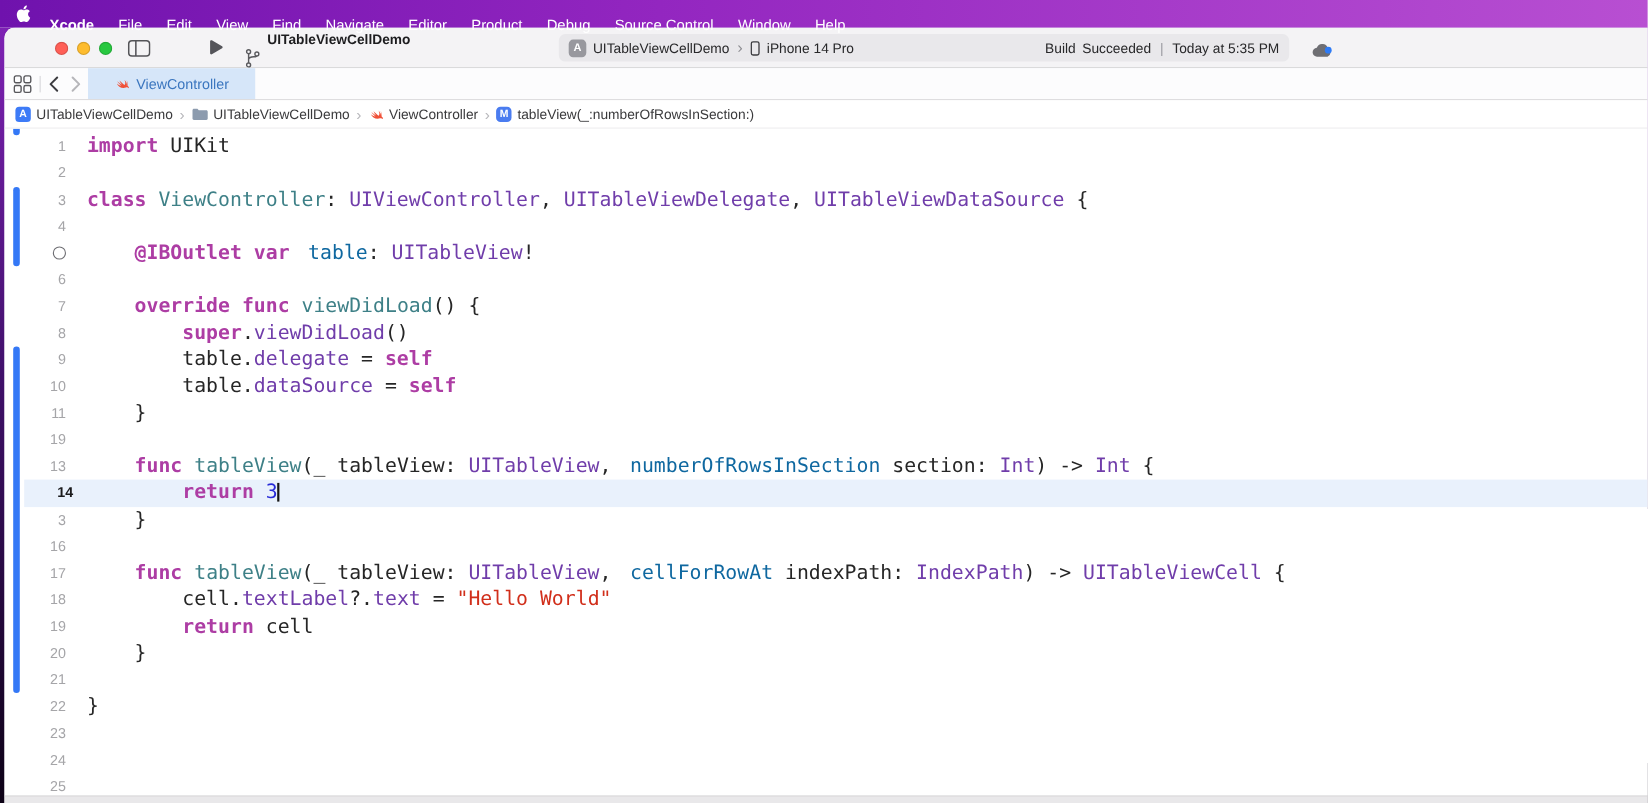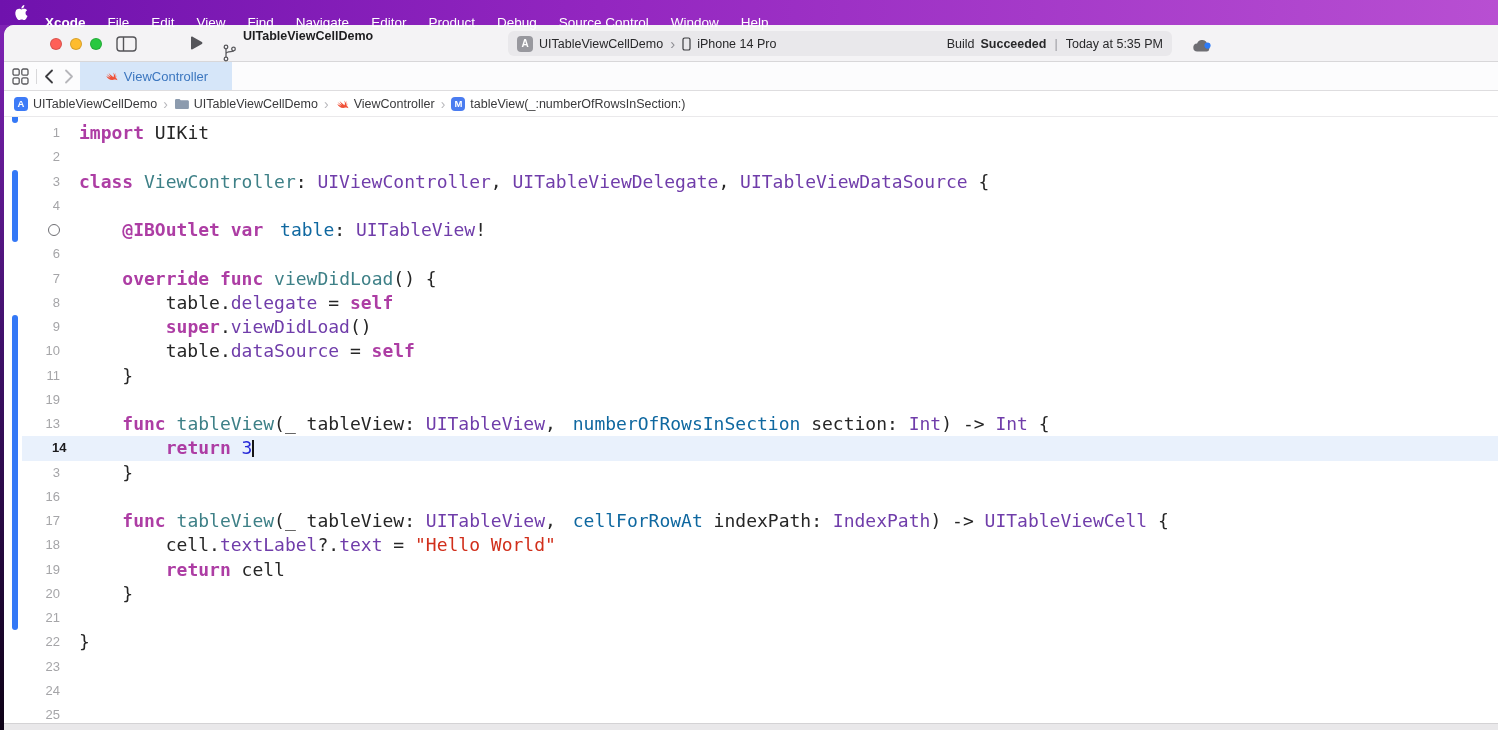--- a/index.html
+++ b/index.html
@@ -35,21 +35,21 @@
   .scm-texts { display:flex; flex-direction:column; line-height:14px; }
   .scm-title { font-size:12.5px; font-weight:700; color:#1D1D1F; }
   .scm-branch { font-size:11.5px; color:#7A7A7E;margin-top:20px; }
   .pill { position:absolute; left:504px; top:6px; width:664px; height:25px; border-radius:6px;
     background:#E9E8EB; display:flex; align-items:center; justify-content:space-between;
     padding:0 9px; font-size:12.5px; color:#28282A; }
   .pill-left, .pill-right { display:flex; align-items:center; gap:6px; white-space:nowrap; }
   .appicon-gray { width:16px; height:16px; border-radius:4px; background:#98989E; color:#fff;
     font-size:10px; font-weight:700; display:flex; align-items:center; justify-content:center; }
   .chev { color:#8E8E93; font-size:15px; margin:0 1px; }
-  .status-result { font-weight:700; }
+  .status-result { font-weight:400; }
   .status-sep { color:#9A9AA0; margin:0 2px; }
   .cloud { position:absolute; left:1188px; top:12px; }
 
   
   .tabbar { position:relative; height:29px; flex-shrink:0; background:#FCFCFD; border-bottom:1px solid #DEDDDF; }
   .grid-icon { position:absolute; left:8px; top:6px; }
   .tab-sep { position:absolute; left:32px; top:7px; width:1px; height:15px; background:#D8D8DA; }
   .nav-back { position:absolute; left:40px; top:7px; }
   .nav-fwd { position:absolute; left:60px; top:7px; }
   .tab { position:absolute; left:76px; top:0; width:152px; height:28px; background:var(--tab-bg);
@@ -272,22 +272,22 @@
           <div class="gutter-row">25</div>
         </div>
       <div class="code">
           <div class="code-line"><span class="tk-kw">import</span><span class="tk-pl"> UIKit</span></div>
           <div class="code-line"></div>
           <div class="code-line"><span class="tk-kw">class</span><span class="tk-pl"> </span><span class="tk-decl">ViewController</span><span class="tk-pl">: </span><span class="tk-type">UIViewController</span><span class="tk-pl">, </span><span class="tk-type">UITableViewDelegate</span><span class="tk-pl">, </span><span class="tk-type">UITableViewDataSource</span><span class="tk-pl"> {</span></div>
           <div class="code-line"></div>
           <div class="code-line"><span class="tk-pl">    </span><span class="tk-kw">@IBOutlet</span><span class="tk-pl"> </span><span class="tk-kw">var</span><span class="tk-pl"> </span><span class="tk-pdecl">table</span><span class="tk-pl">: </span><span class="tk-type">UITableView</span><span class="tk-pl">!</span></div>
           <div class="code-line"></div>
           <div class="code-line"><span class="tk-pl">    </span><span class="tk-kw">override</span><span class="tk-pl"> </span><span class="tk-kw">func</span><span class="tk-pl"> </span><span class="tk-decl">viewDidLoad</span><span class="tk-pl">() {</span></div>
+          <div class="code-line"><span class="tk-pl">        </span><span class="tk-kw">super</span><span class="tk-pl">.</span><span class="tk-type">viewDidLoad</span><span class="tk-pl">()</span></div>
           <div class="code-line"><span class="tk-pl">        table.</span><span class="tk-type">delegate</span><span class="tk-pl"> = </span><span class="tk-kw">self</span></div>
-          <div class="code-line"><span class="tk-pl">        </span><span class="tk-kw">super</span><span class="tk-pl">.</span><span class="tk-type">viewDidLoad</span><span class="tk-pl">()</span></div>
           <div class="code-line"><span class="tk-pl">        table.</span><span class="tk-type">dataSource</span><span class="tk-pl"> = </span><span class="tk-kw">self</span></div>
           <div class="code-line"><span class="tk-pl">    }</span></div>
           <div class="code-line"></div>
           <div class="code-line"><span class="tk-pl">    </span><span class="tk-kw">func</span><span class="tk-pl"> </span><span class="tk-decl">tableView</span><span class="tk-pl">(_ tableView: </span><span class="tk-type">UITableView</span><span class="tk-pl">, </span><span class="tk-pdecl">numberOfRowsInSection</span><span class="tk-pl"> section: </span><span class="tk-type">Int</span><span class="tk-pl">) -&gt; </span><span class="tk-type">Int</span><span class="tk-pl"> {</span></div>
           <div class="code-line"><span class="tk-pl">        </span><span class="tk-kw">return</span><span class="tk-pl"> </span><span class="tk-num">3</span><span class="caret"></span></div>
           <div class="code-line"><span class="tk-pl">    }</span></div>
           <div class="code-line"></div>
           <div class="code-line"><span class="tk-pl">    </span><span class="tk-kw">func</span><span class="tk-pl"> </span><span class="tk-decl">tableView</span><span class="tk-pl">(_ tableView: </span><span class="tk-type">UITableView</span><span class="tk-pl">, </span><span class="tk-pdecl">cellForRowAt</span><span class="tk-pl"> indexPath: </span><span class="tk-type">IndexPath</span><span class="tk-pl">) -&gt; </span><span class="tk-type">UITableViewCell</span><span class="tk-pl"> {</span></div>
           <div class="code-line"><span class="tk-pl">        cell.</span><span class="tk-type">textLabel</span><span class="tk-pl">?.</span><span class="tk-type">text</span><span class="tk-pl"> = </span><span class="tk-str">"Hello World"</span></div>
           <div class="code-line"><span class="tk-pl">        </span><span class="tk-kw">return</span><span class="tk-pl"> cell</span></div>

